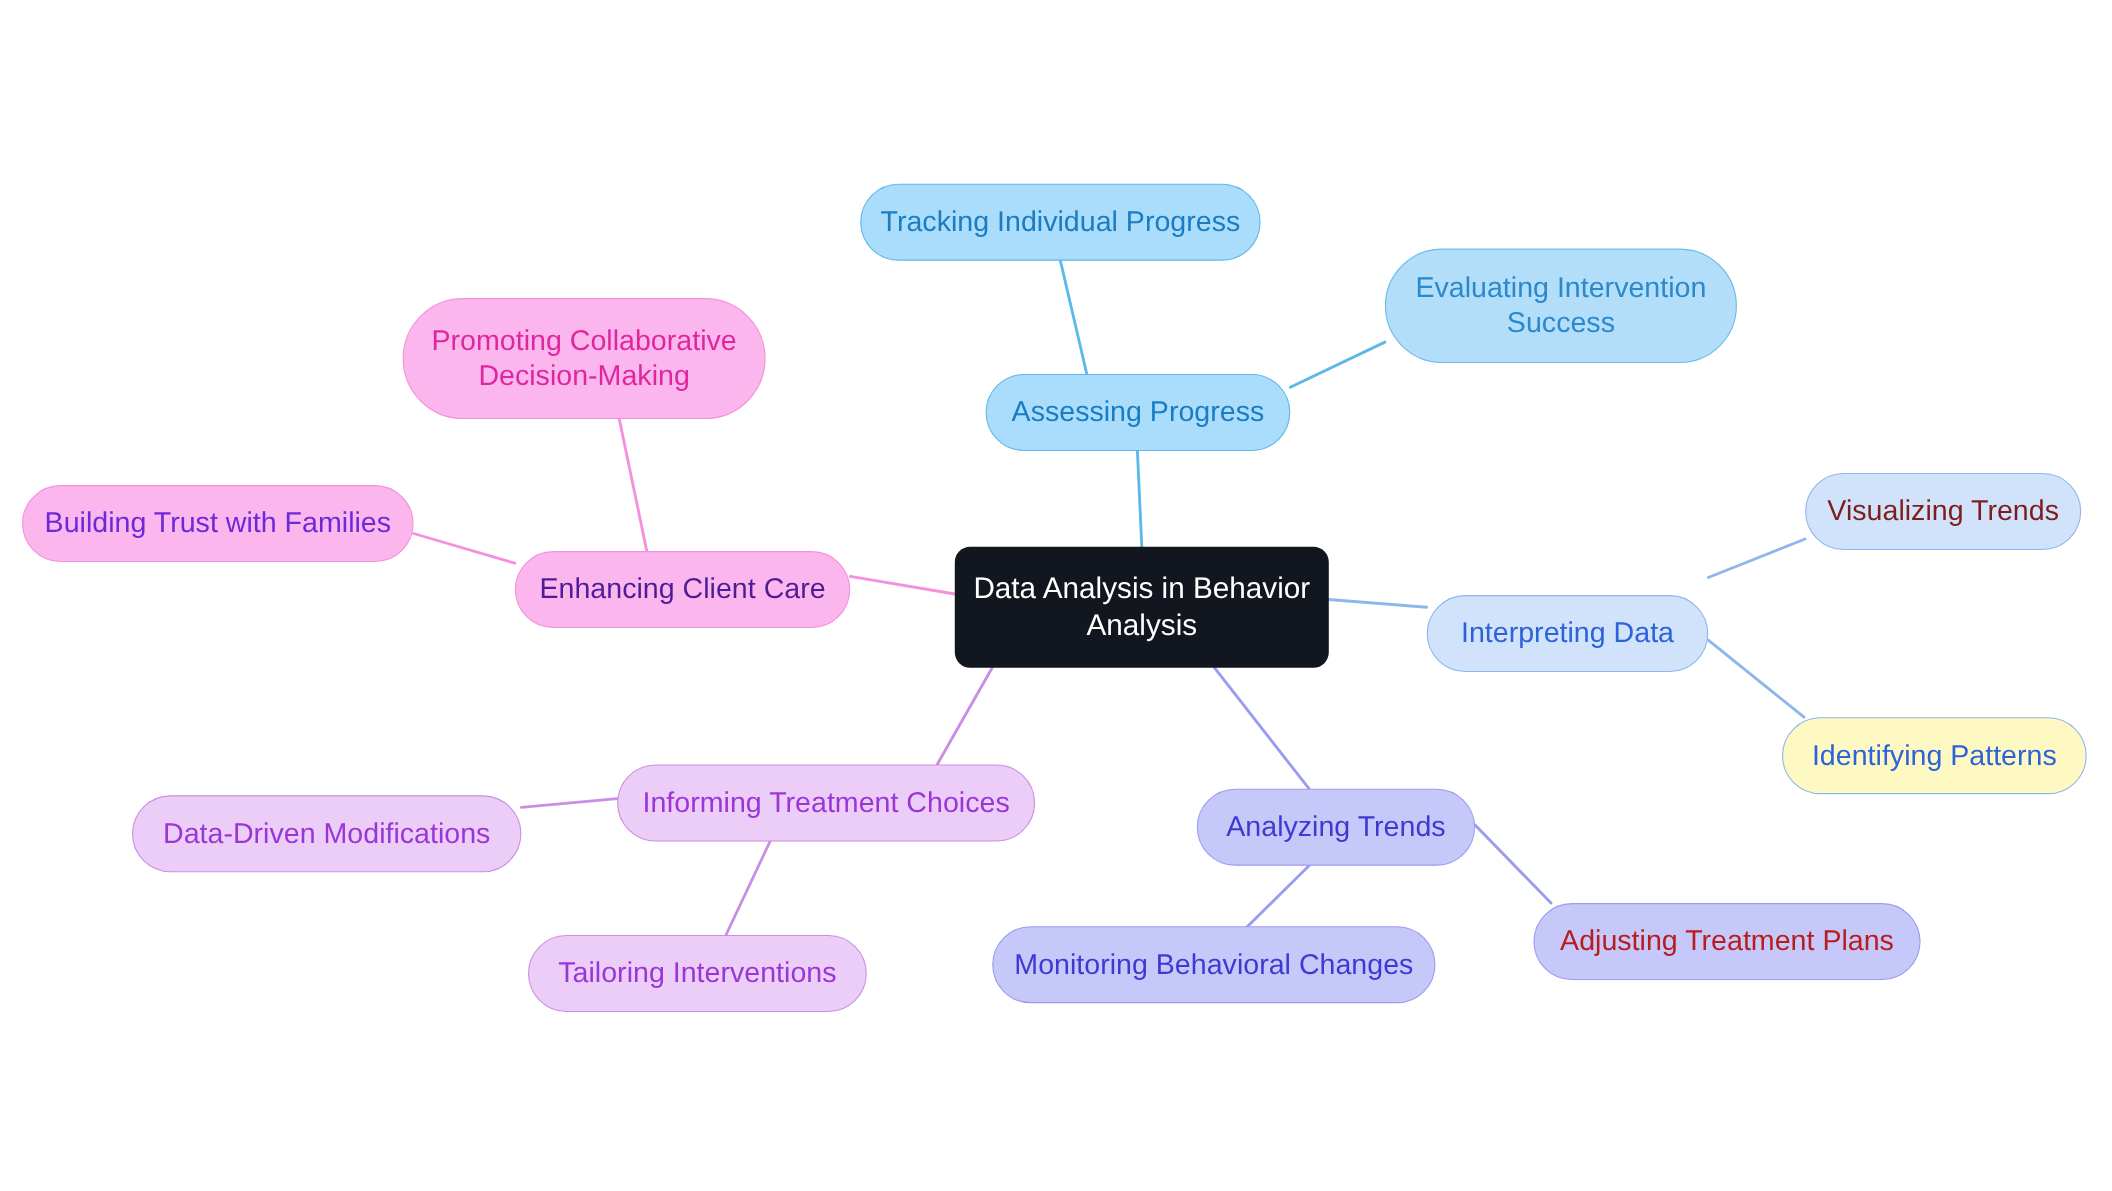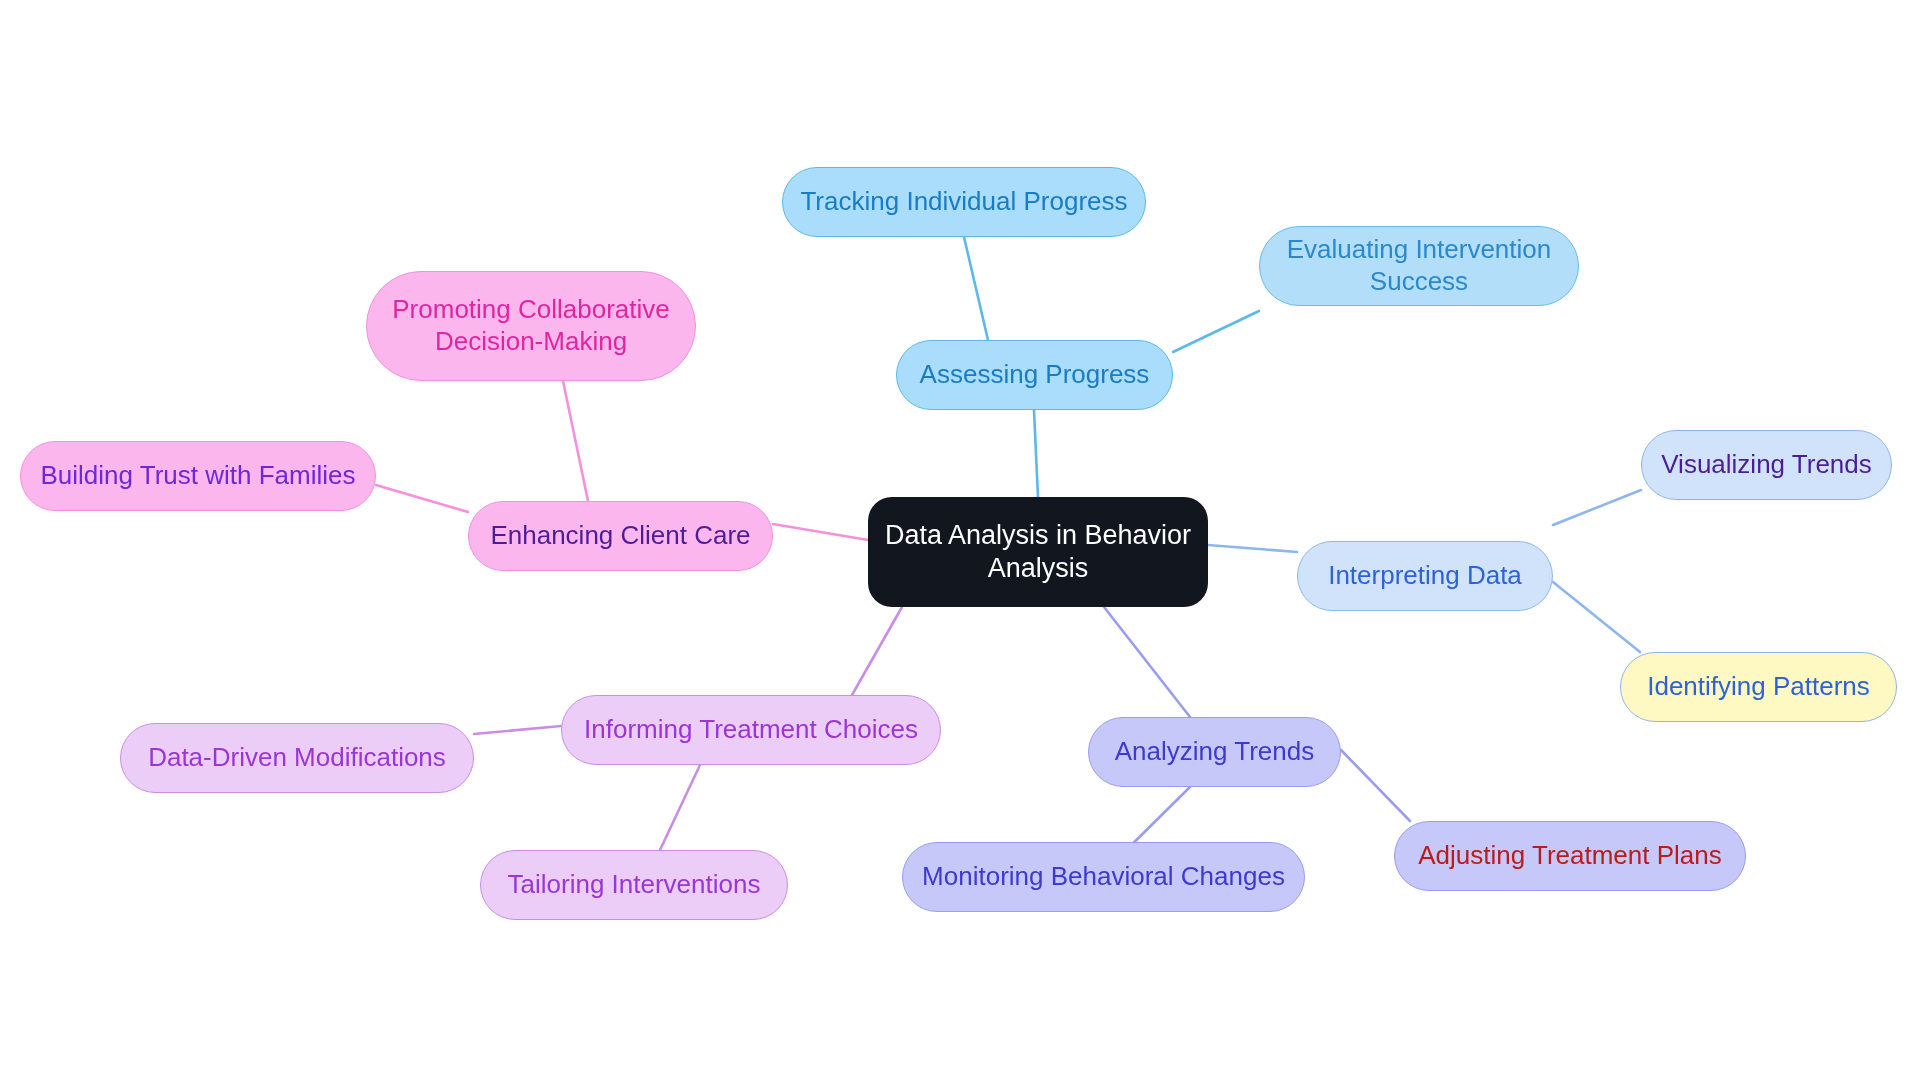--- a/index.html
+++ b/index.html
@@ -32,21 +32,21 @@
     text-align: center;
     border-radius: 999px;
     border-style: solid;
     border-width: 1.5px;
     line-height: 1.22;
     white-space: pre-line;
     padding: 0 14px;
     z-index: 5;
   }
   .node.root {
-    border-radius: 24px;
+    border-radius: 14px;
     border-width: 0;
     z-index: 6;
   }
 </style>
 </head>
 <body>
 
 <div id="canvas" style="background: rgb(255, 255, 255);">
   <svg id="edges" viewBox="0 0 1920 1083">
       <line x1="1038" y1="497" x2="1034" y2="410" stroke="#5cb8e8" stroke-width="2.6" stroke-linecap="round"></line>
@@ -62,24 +62,24 @@
       <line x1="561" y1="726" x2="474" y2="734" stroke="#c98ee4" stroke-width="2.6" stroke-linecap="round"></line>
       <line x1="700" y1="765" x2="660" y2="850" stroke="#c98ee4" stroke-width="2.6" stroke-linecap="round"></line>
       <line x1="868" y1="540" x2="773" y2="524" stroke="#f490dd" stroke-width="2.6" stroke-linecap="round"></line>
       <line x1="588" y1="501" x2="563" y2="381" stroke="#f490dd" stroke-width="2.6" stroke-linecap="round"></line>
       <line x1="468" y1="512" x2="376" y2="485" stroke="#f490dd" stroke-width="2.6" stroke-linecap="round"></line>
     </svg>
   <div id="nodes">
       <div class="node root" style="left: 868px; top: 497px; width: 340px; height: 110px; background: rgb(18, 22, 31); border-color: rgb(18, 22, 31); color: rgb(255, 255, 255); font-size: 27px;">Data Analysis in Behavior Analysis</div>
       <div class="node" style="left: 896px; top: 340px; width: 277px; height: 70px; background: rgb(170, 221, 251); border-color: rgb(92, 184, 232); color: rgb(26, 124, 194); font-size: 26px;">Assessing Progress</div>
       <div class="node" style="left: 782px; top: 167px; width: 364px; height: 70px; background: rgb(170, 221, 251); border-color: rgb(92, 184, 232); color: rgb(26, 124, 194); font-size: 26px;">Tracking Individual Progress</div>
-      <div class="node" style="left: 1259px; top: 226px; width: 320px; height: 80px; background: rgb(179, 222, 249); border-color: rgb(108, 187, 233); color: rgb(42, 137, 204); font-size: 26px;">Evaluating Intervention
+      <div class="node" style="left: 1259px; top: 226px; width: 320px; height: 104px; background: rgb(179, 222, 249); border-color: rgb(108, 187, 233); color: rgb(42, 137, 204); font-size: 26px;">Evaluating Intervention
 Success</div>
       <div class="node" style="left: 1297px; top: 541px; width: 256px; height: 70px; background: rgb(208, 227, 251); border-color: rgb(141, 183, 236); color: rgb(45, 98, 216); font-size: 26px;">Interpreting Data</div>
-      <div class="node" style="left: 1641px; top: 430px; width: 251px; height: 70px; background: rgb(208, 227, 251); border-color: rgb(141, 183, 236); color: #4c1d95; font-size: 26px;">Visualizing Trends</div>
+      <div class="node" style="left: 1641px; top: 430px; width: 251px; height: 70px; background: rgb(208, 227, 251); border-color: rgb(141, 183, 236); color: #7f1d1d; font-size: 26px;">Visualizing Trends</div>
       <div class="node" style="left: 1620px; top: 652px; width: 277px; height: 70px; background: #fef9c3; border-color: rgb(141, 183, 236); color: rgb(45, 98, 216); font-size: 26px;">Identifying Patterns</div>
       <div class="node" style="left: 1088px; top: 717px; width: 253px; height: 70px; background: rgb(198, 200, 249); border-color: rgb(154, 156, 240); color: rgb(61, 58, 209); font-size: 26px;">Analyzing Trends</div>
       <div class="node" style="left: 1394px; top: 821px; width: 352px; height: 70px; background: rgb(198, 200, 249); border-color: rgb(154, 156, 240); color: #b91c1c; font-size: 26px;">Adjusting Treatment Plans</div>
       <div class="node" style="left: 902px; top: 842px; width: 403px; height: 70px; background: rgb(198, 200, 249); border-color: rgb(154, 156, 240); color: rgb(61, 58, 209); font-size: 26px;">Monitoring Behavioral Changes</div>
       <div class="node" style="left: 561px; top: 695px; width: 380px; height: 70px; background: rgb(236, 205, 247); border-color: rgb(201, 142, 228); color: rgb(154, 53, 215); font-size: 26px;">Informing Treatment Choices</div>
       <div class="node" style="left: 120px; top: 723px; width: 354px; height: 70px; background: rgb(236, 205, 247); border-color: rgb(201, 142, 228); color: rgb(154, 53, 215); font-size: 26px;">Data-Driven Modifications</div>
       <div class="node" style="left: 480px; top: 850px; width: 308px; height: 70px; background: rgb(236, 205, 247); border-color: rgb(201, 142, 228); color: rgb(154, 53, 215); font-size: 26px;">Tailoring Interventions</div>
       <div class="node" style="left: 468px; top: 501px; width: 305px; height: 70px; background: rgb(251, 182, 238); border-color: rgb(244, 144, 221); color: #4c1d95; font-size: 26px;">Enhancing Client Care</div>
       <div class="node" style="left: 366px; top: 271px; width: 330px; height: 110px; background: rgb(251, 182, 238); border-color: rgb(244, 144, 221); color: rgb(224, 38, 158); font-size: 26px;">Promoting Collaborative
 Decision-Making</div>

